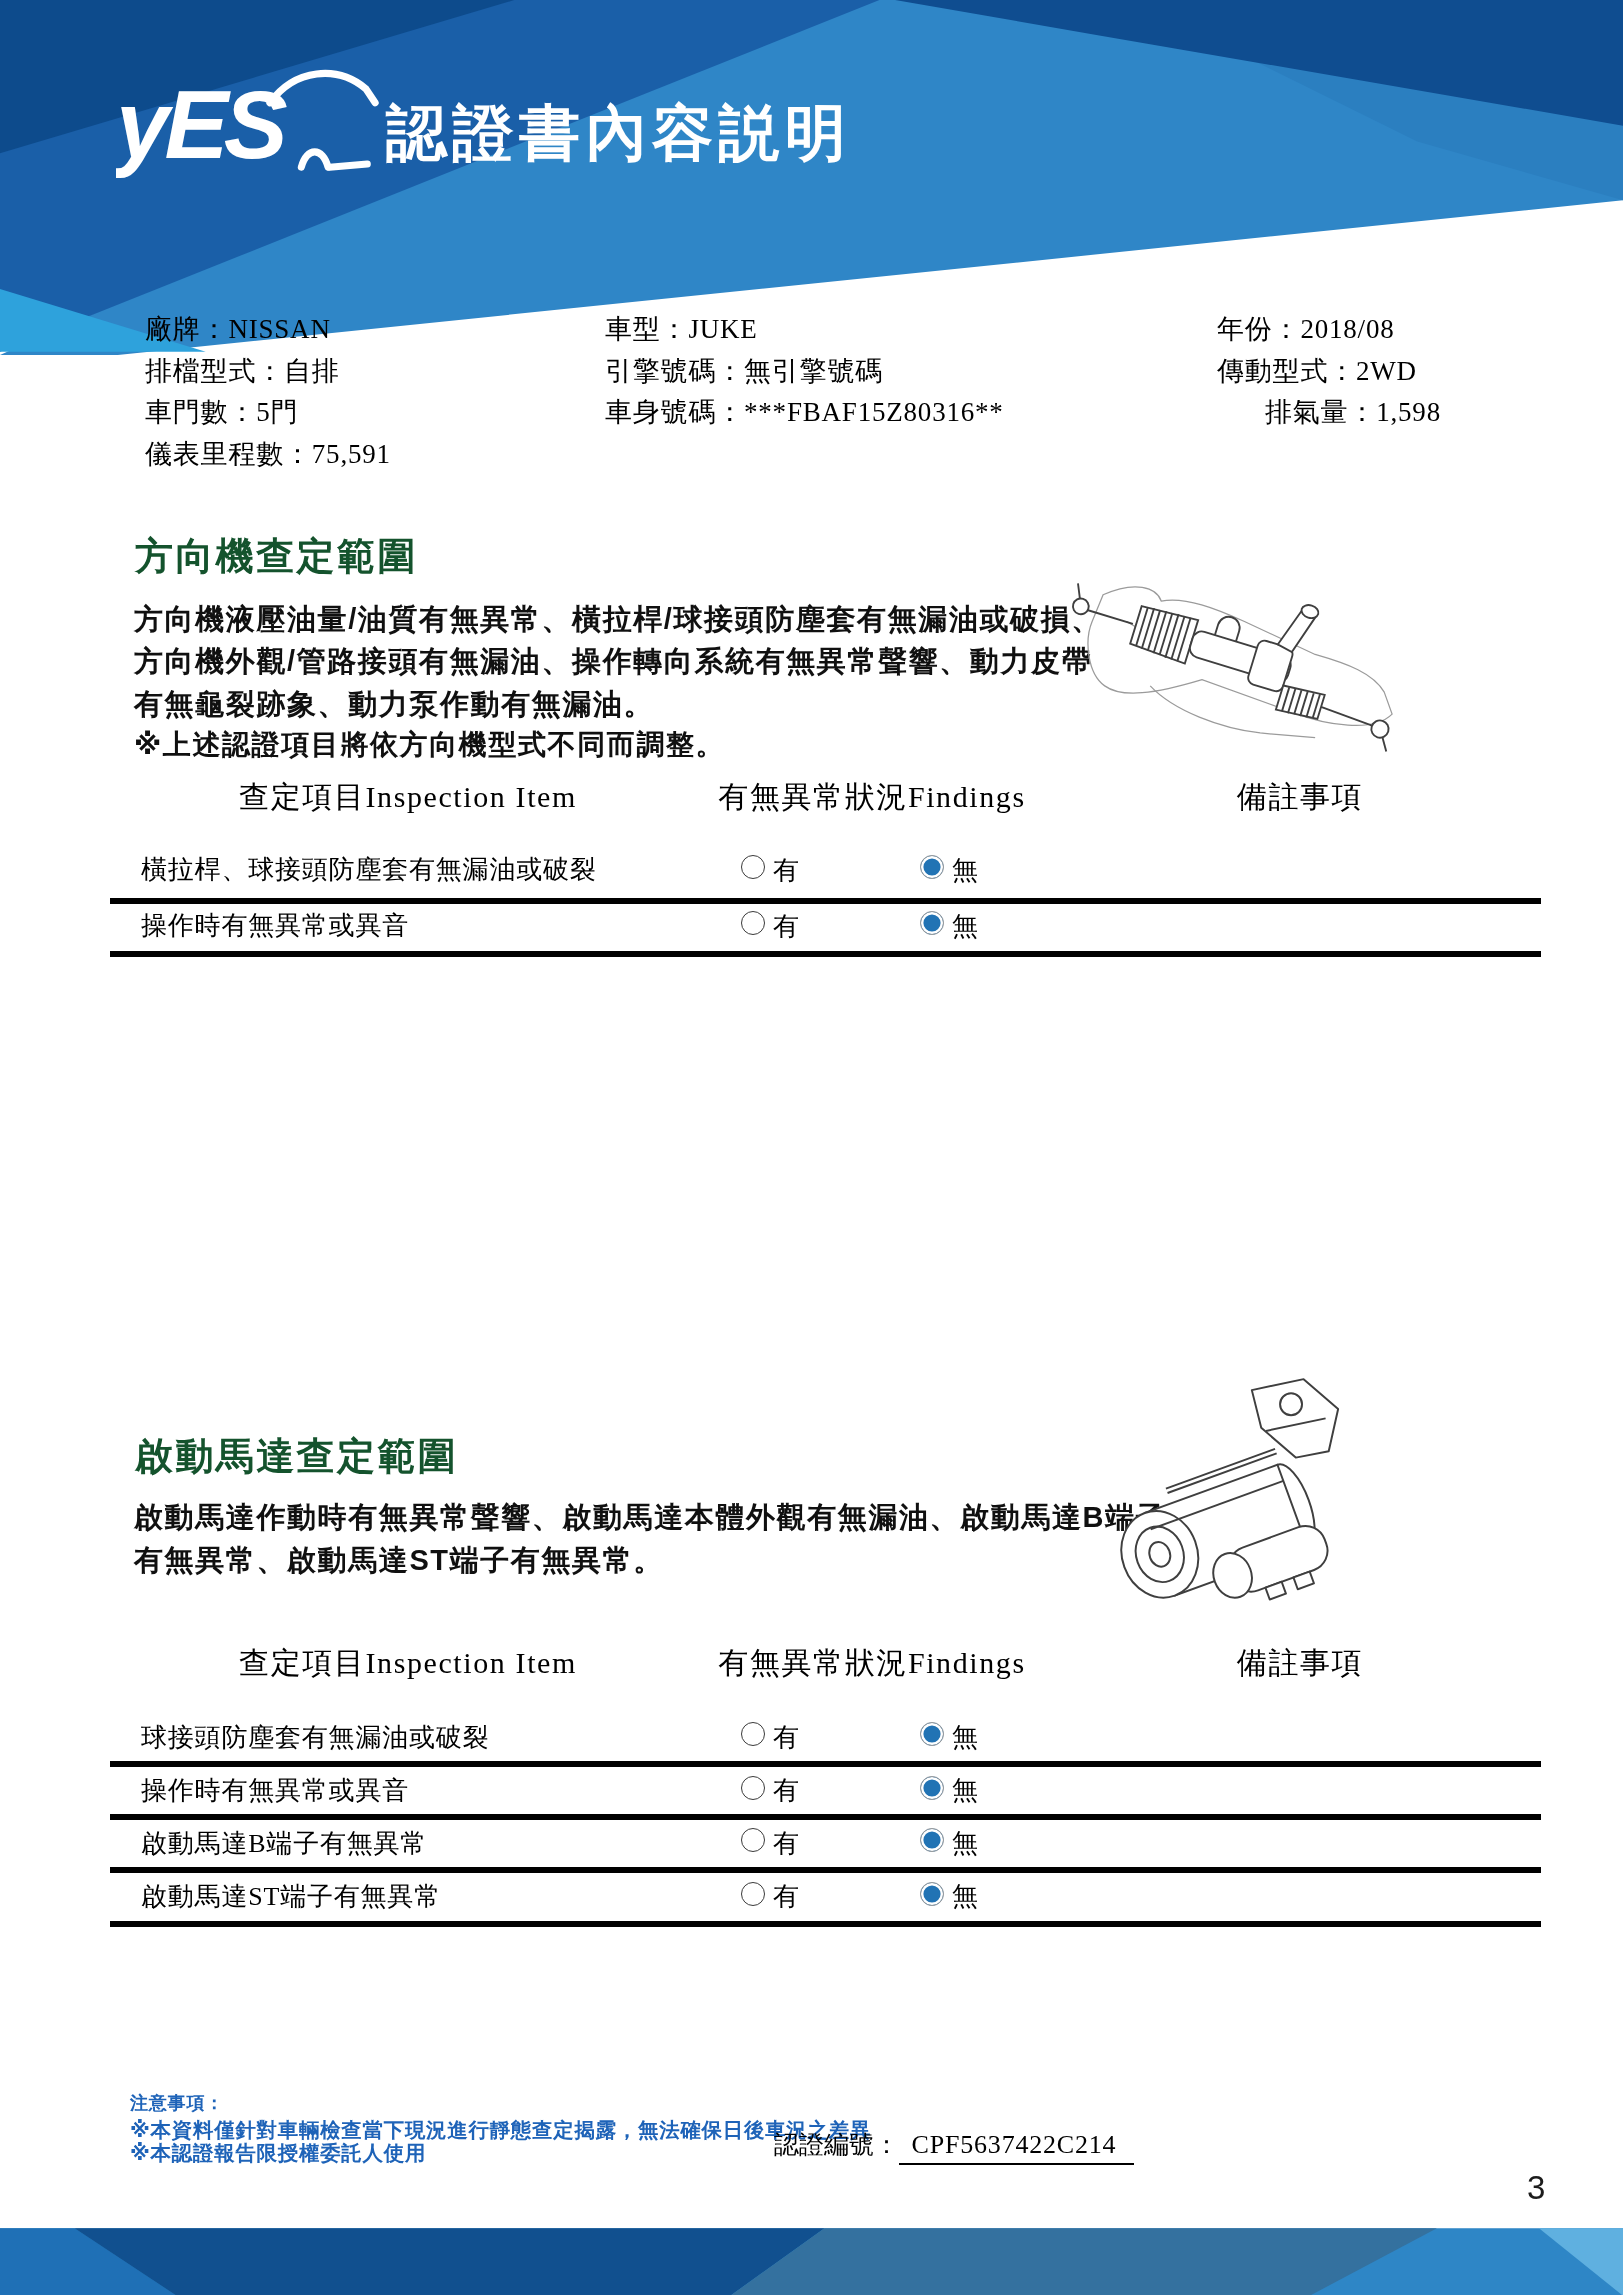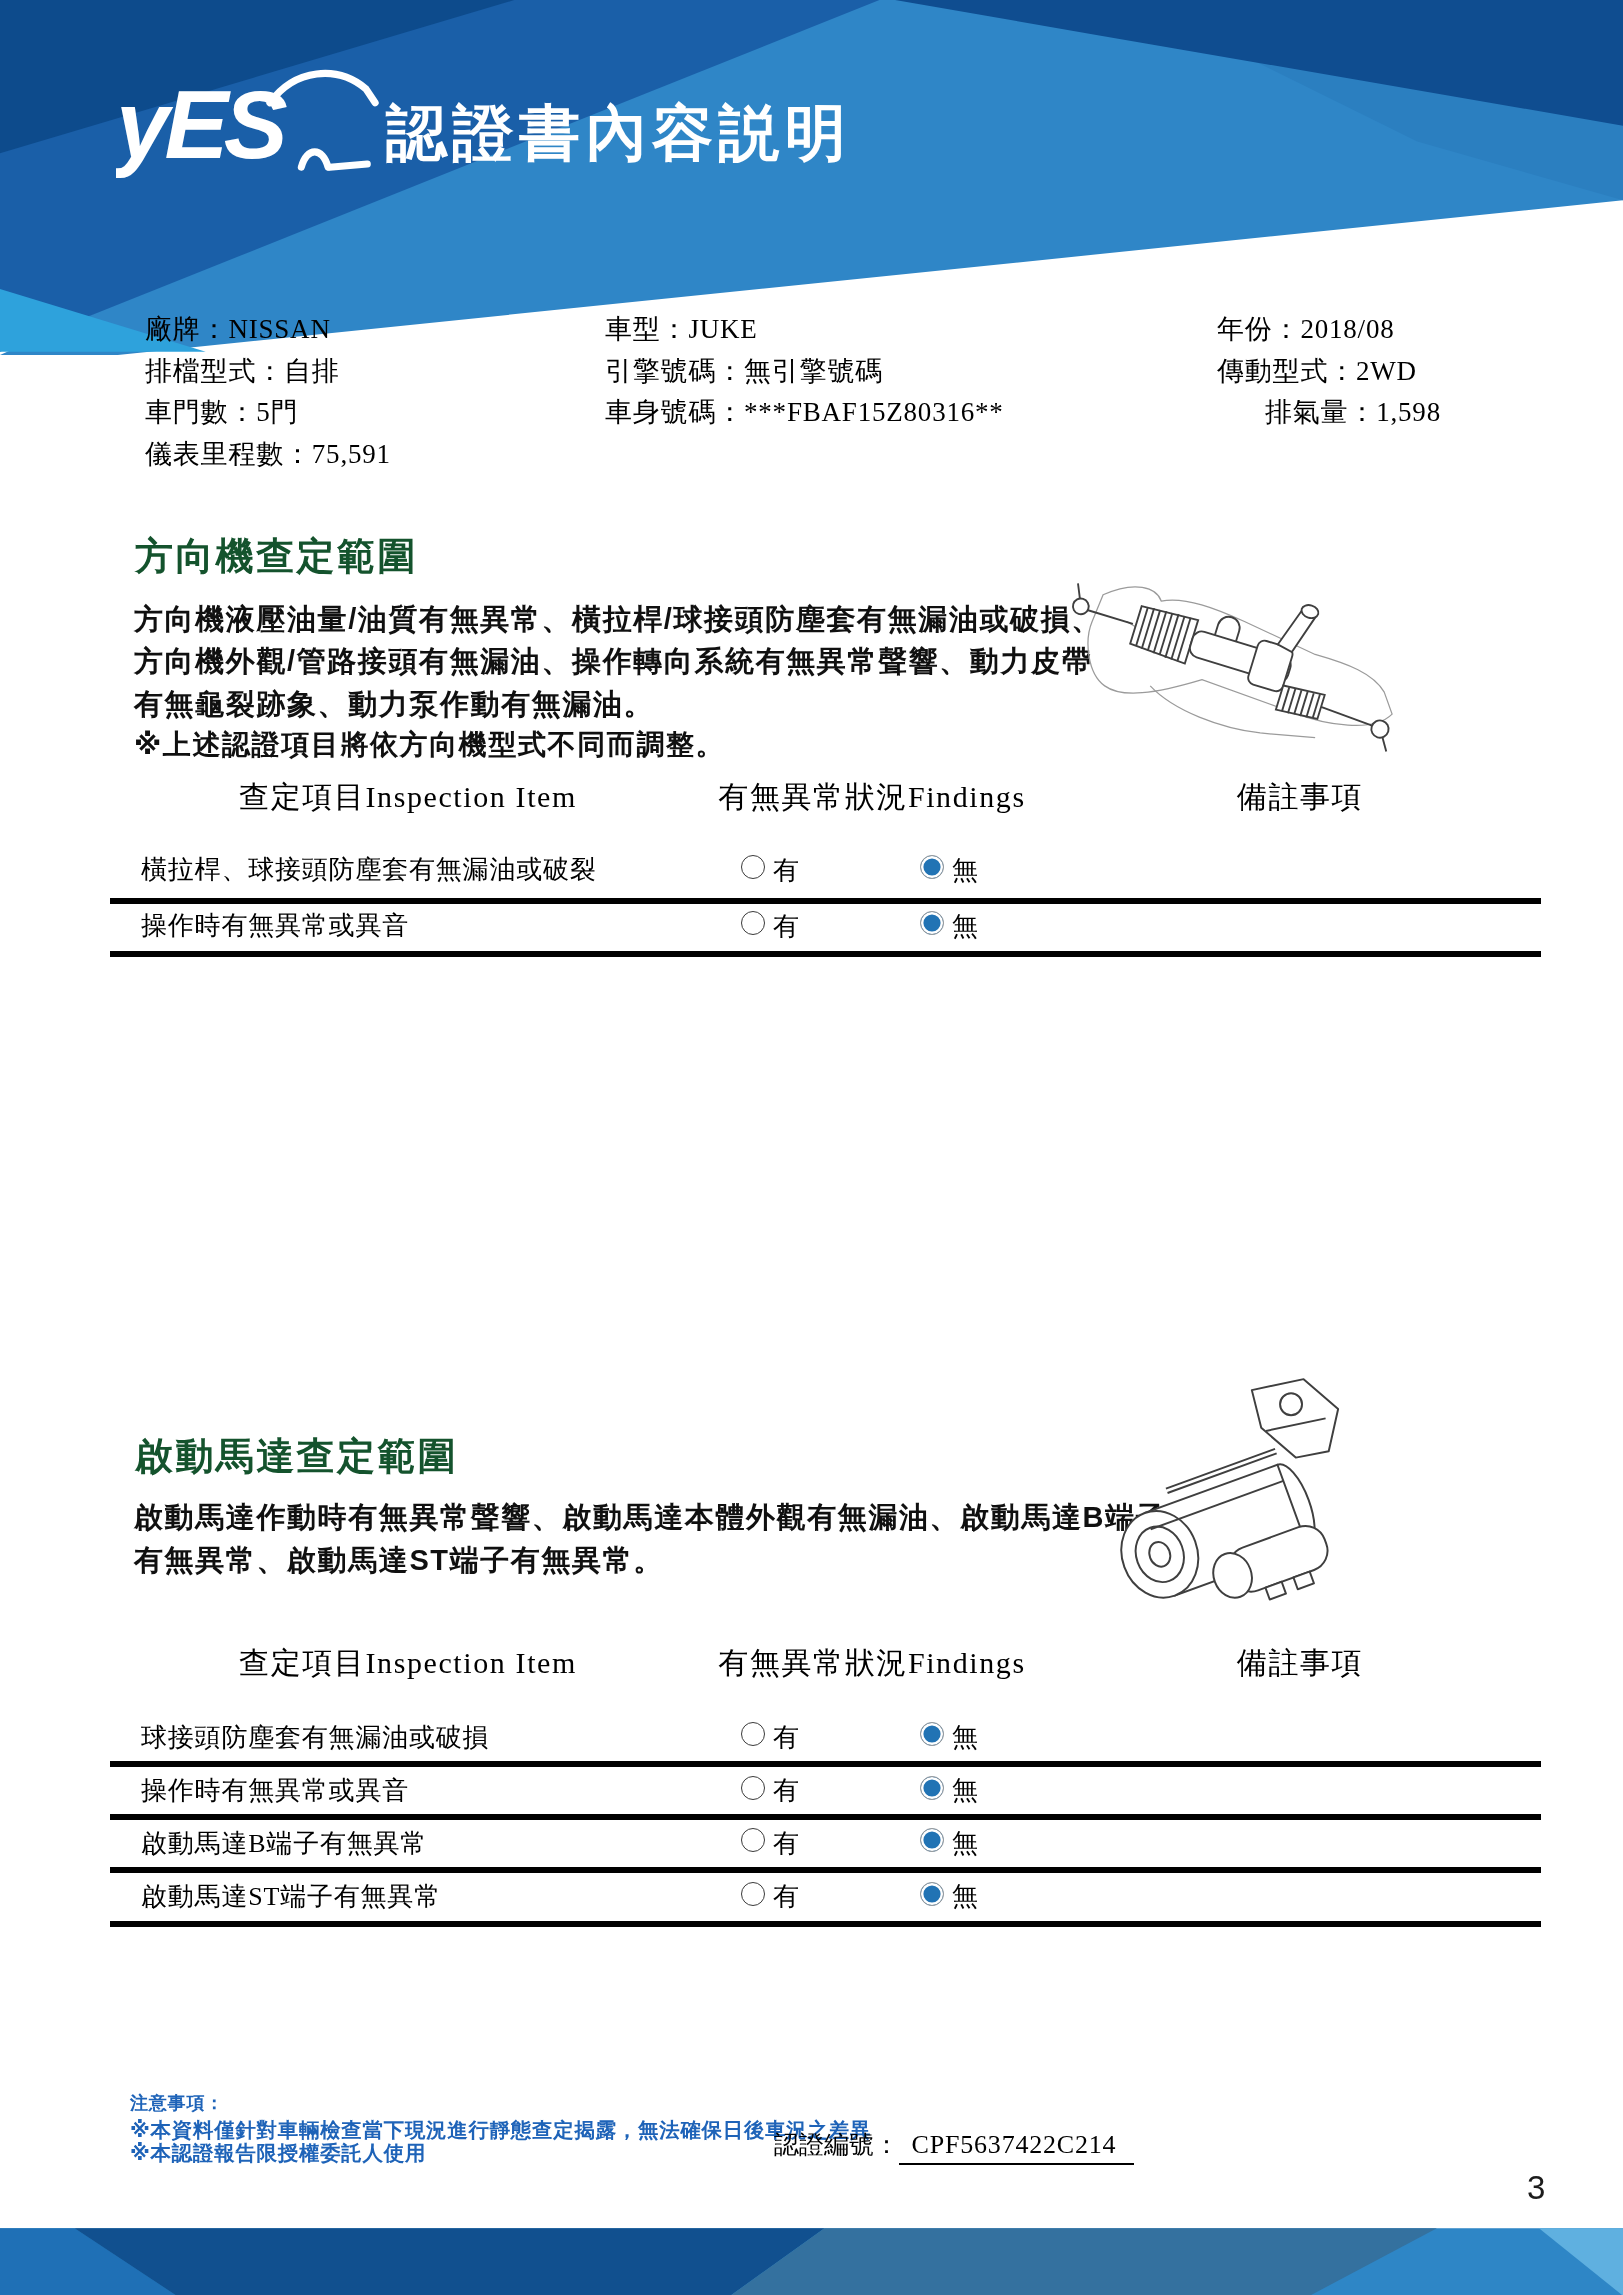--- a/index.html
+++ b/index.html
@@ -151,21 +151,21 @@
         <rect x="186" y="282" width="22" height="16"></rect>
         <rect x="224" y="282" width="22" height="16"></rect>
       </g>
     </g>
   </svg>
 
   <div class="abs th" style="left:408px;top:1663px;">查定項目Inspection Item</div>
   <div class="abs th" style="left:872px;top:1663px;">有無異常狀況Findings</div>
   <div class="abs th" style="left:1300px;top:1663px;">備註事項</div>
 
-  <div class="abs td-item" style="left:141px;top:1720px;">球接頭防塵套有無漏油或破損</div>
+  <div class="abs td-item" style="left:141px;top:1720px;">球接頭防塵套有無漏油或破裂</div>
   <span class="radio" style="left:741px;top:1722px;"></span>
   <div class="abs radio-label" style="left:773px;top:1720px;">有</div>
   <span class="radio checked" style="left:920px;top:1722px;"></span>
   <div class="abs radio-label" style="left:952px;top:1720px;">無</div>
   <div class="hline" style="left:110px;top:1761px;width:1431px;height:5.5px;"></div>
 
   <div class="abs td-item" style="left:141px;top:1773px;">操作時有無異常或異音</div>
   <span class="radio" style="left:741px;top:1776px;"></span>
   <div class="abs radio-label" style="left:773px;top:1773px;">有</div>
   <span class="radio checked" style="left:920px;top:1776px;"></span>

